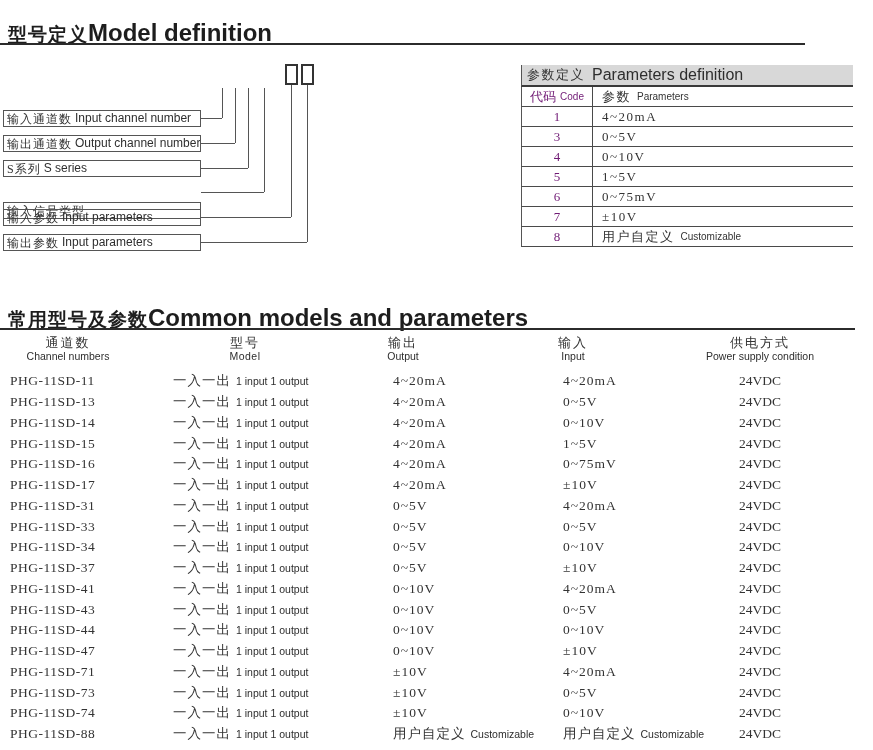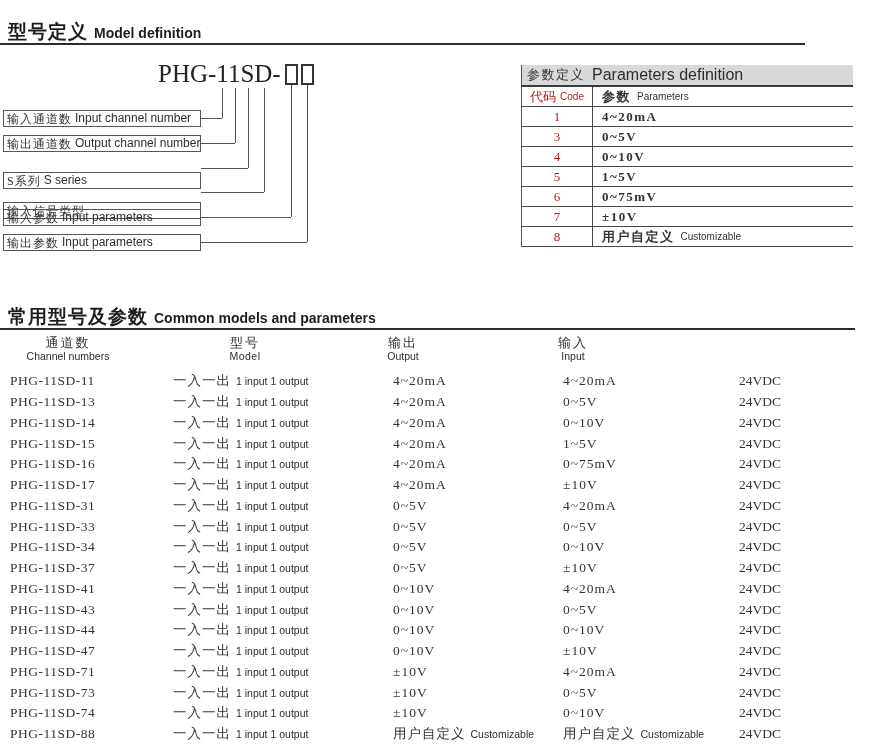--- a/index.html
+++ b/index.html
@@ -9,21 +9,21 @@
     font-family:"Liberation Serif","DejaVu Serif",serif;
     border-radius:20px;
   }
   
   .sec-title{
     position:absolute;left:8px;display:flex;align-items:baseline;
     font-family:"Liberation Sans","DejaVu Sans",sans-serif;
     font-weight:bold;color:#1d1d1d;
   }
   .sec-title .tzh{font-size:19px;letter-spacing:1px;}
-  .sec-title .ten{font-size:14px;margin-left:6px;}
+  .sec-title .ten{font-size:24px;margin-left:0;}
   .rule{position:absolute;left:0;height:2px;background:#2b2b2b;}
   
   .model-text{
     position:absolute;left:158px;top:62px;font-size:25px;color:#222;
     font-family:"Liberation Serif","DejaVu Serif",serif;line-height:24px;white-space:pre;
   }
   .sq{position:absolute;top:64px;width:13px;height:21px;box-sizing:border-box;border:2px solid #333;background:#fff;}
   .dlabel{
     position:absolute;left:3px;width:198px;height:17px;box-sizing:border-box;
     border:1px solid #555;display:flex;align-items:flex-start;padding-left:3px;overflow:hidden;white-space:nowrap;
@@ -42,25 +42,25 @@
   }
   .pt-header .zh{font-size:13px;letter-spacing:1.5px;color:#333;}
   .pt-header .en{font-size:16px;margin-left:7px;color:#2e2e2e;font-family:"Liberation Sans","DejaVu Sans",sans-serif;}
   .pt-row{
     display:flex;height:20px;box-sizing:border-box;
     border-left:1px solid #555;border-bottom:1px solid #4a4a4a;
   }
   .pt-code{
     width:71px;box-sizing:border-box;border-right:1px solid #4a4a4a;
     display:flex;align-items:center;justify-content:center;
-    font-size:13px;color:#b91c1c;
+    font-size:13px;color:#701a75;
   }
   .pt-code .en{font-size:10px;margin-left:4px;font-family:"Liberation Sans","DejaVu Sans",sans-serif;}
   .pt-param{flex:1;display:flex;align-items:center;padding-left:9px;font-size:13px;color:#333;}
-  .pt-param .zh{letter-spacing:1.5px;font-weight:bold;}
+  .pt-param .zh{letter-spacing:1.5px;}
   .pt-param .en{font-size:10px;margin-left:6px;font-family:"Liberation Sans","DejaVu Sans",sans-serif;}
   
   .mtable{position:absolute;left:0;top:336px;width:873px;}
   .mt-header{display:flex;height:35px;}
   .mhc{box-sizing:border-box;}
   .mhc .hwrap{text-align:center;}
   .mhc .zh{font-size:13px;letter-spacing:2px;color:#333;line-height:14px;}
   .mhc .en{font-size:10.5px;color:#2e2e2e;line-height:12px;font-family:"Liberation Sans","DejaVu Sans",sans-serif;}
   .mt-row{display:flex;height:20.76px;align-items:center;}
   .mcell{box-sizing:border-box;font-size:13.5px;color:#333;white-space:nowrap;}
@@ -77,38 +77,37 @@
 <body>
 
 <div class="page">
 
   <div class="sec-title" style="top:19px;">
     <span class="tzh">型号定义</span>
     <span class="ten">Model definition</span>
   </div>
   <div class="rule" style="top:43px;width:805px;"></div>
 
-  <div class="model-text">PHG-11SD-</div>
   <div class="sq" style="left:285px;"></div>
   <div class="sq" style="left:301px;"></div>
 
   <div id="diagram">
       <div class="dlabel" style="top: 110px;">
         <span class="zh">输入通道数</span>
         <span class="en">Input channel number</span>
       </div>
       <div class="hline" style="left: 201px; width: 21px; top: 118px;"></div>
       <div class="vline" style="left: 222px; top: 88px; height: 30px;"></div>
       <div class="dlabel" style="top: 135px;">
         <span class="zh">输出通道数</span>
         <span class="en">Output channel number</span>
       </div>
       <div class="hline" style="left: 201px; width: 34px; top: 143px;"></div>
       <div class="vline" style="left: 235px; top: 88px; height: 55px;"></div>
-      <div class="dlabel" style="top: 160px; margin-top: 12px;">
+      <div class="dlabel" style="top: 160px;">
         <span class="zh">S系列</span>
         <span class="en">S series</span>
       </div>
       <div class="hline" style="left: 201px; width: 47px; top: 168px;"></div>
       <div class="vline" style="left: 248px; top: 88px; height: 80px;"></div>
       <div class="dlabel" style="top: 202px; flex-direction: column;">
         <span class="zh">输入信号类型</span>
         <span class="en">Input signal types</span>
       </div>
       <div class="hline" style="left: 201px; width: 63px; top: 192px;"></div>
@@ -228,20 +227,26 @@
           <div class="zh">输出</div>
           <div class="en">Output</div>
         </div>
       </div>
       <div class="mhc mc3" style="padding-left:0;">
         <div class="hwrap" style="width:116px;">
           <div class="zh">输入</div>
           <div class="en">Input</div>
         </div>
       </div>
+      <div class="mhc mc5">
+        <div class="hwrap" style="width:140px;">
+          <div class="zh">供电方式</div>
+          <div class="en">Power supply condition</div>
+        </div>
+      </div>
     </div>
     <div id="mtable-rows">
         <div class="mt-row">
           <div class="mcell mc1"><span>PHG-11SD-11</span></div>
           <div class="mcell mc2"><span class="zh">一入一出</span><span class="en">1 input 1 output</span></div>
           <div class="mcell mc3"><span class="zh">4~20mA</span></div>
           <div class="mcell mc4"><span class="zh">4~20mA</span></div>
           <div class="mcell mc5">
             <div class="cwrap"><span>24VDC</span></div>
           </div>

